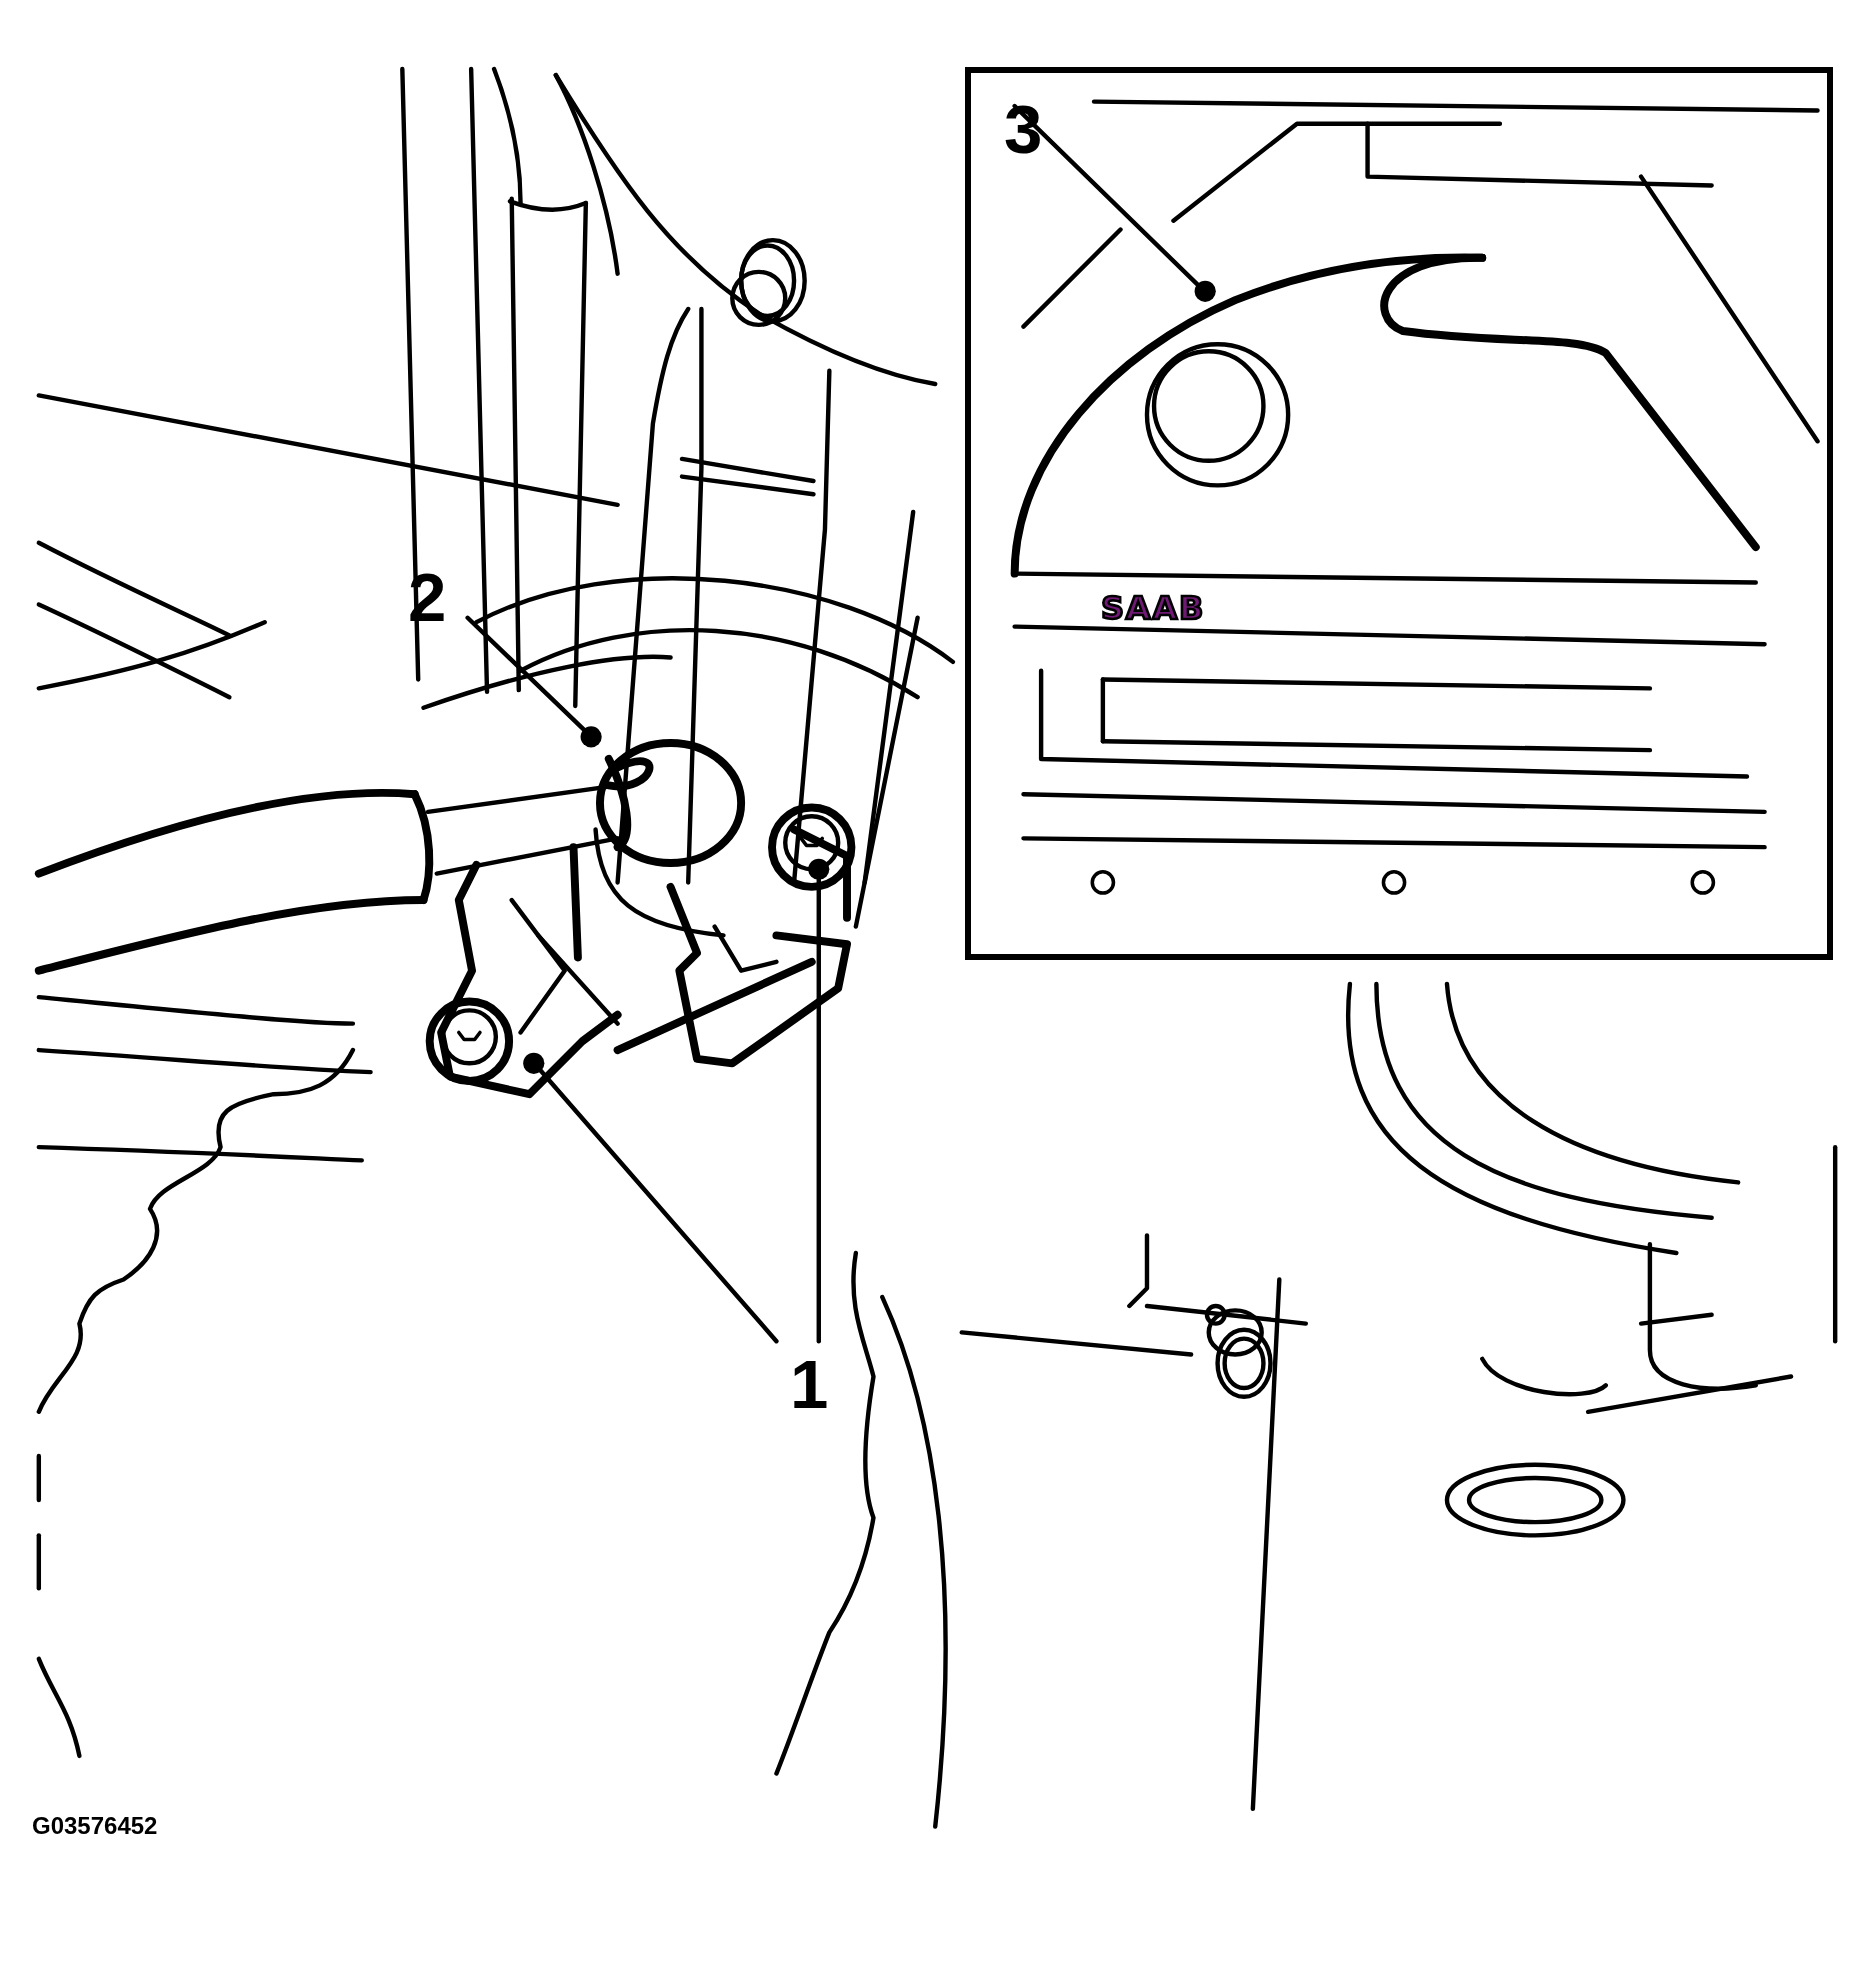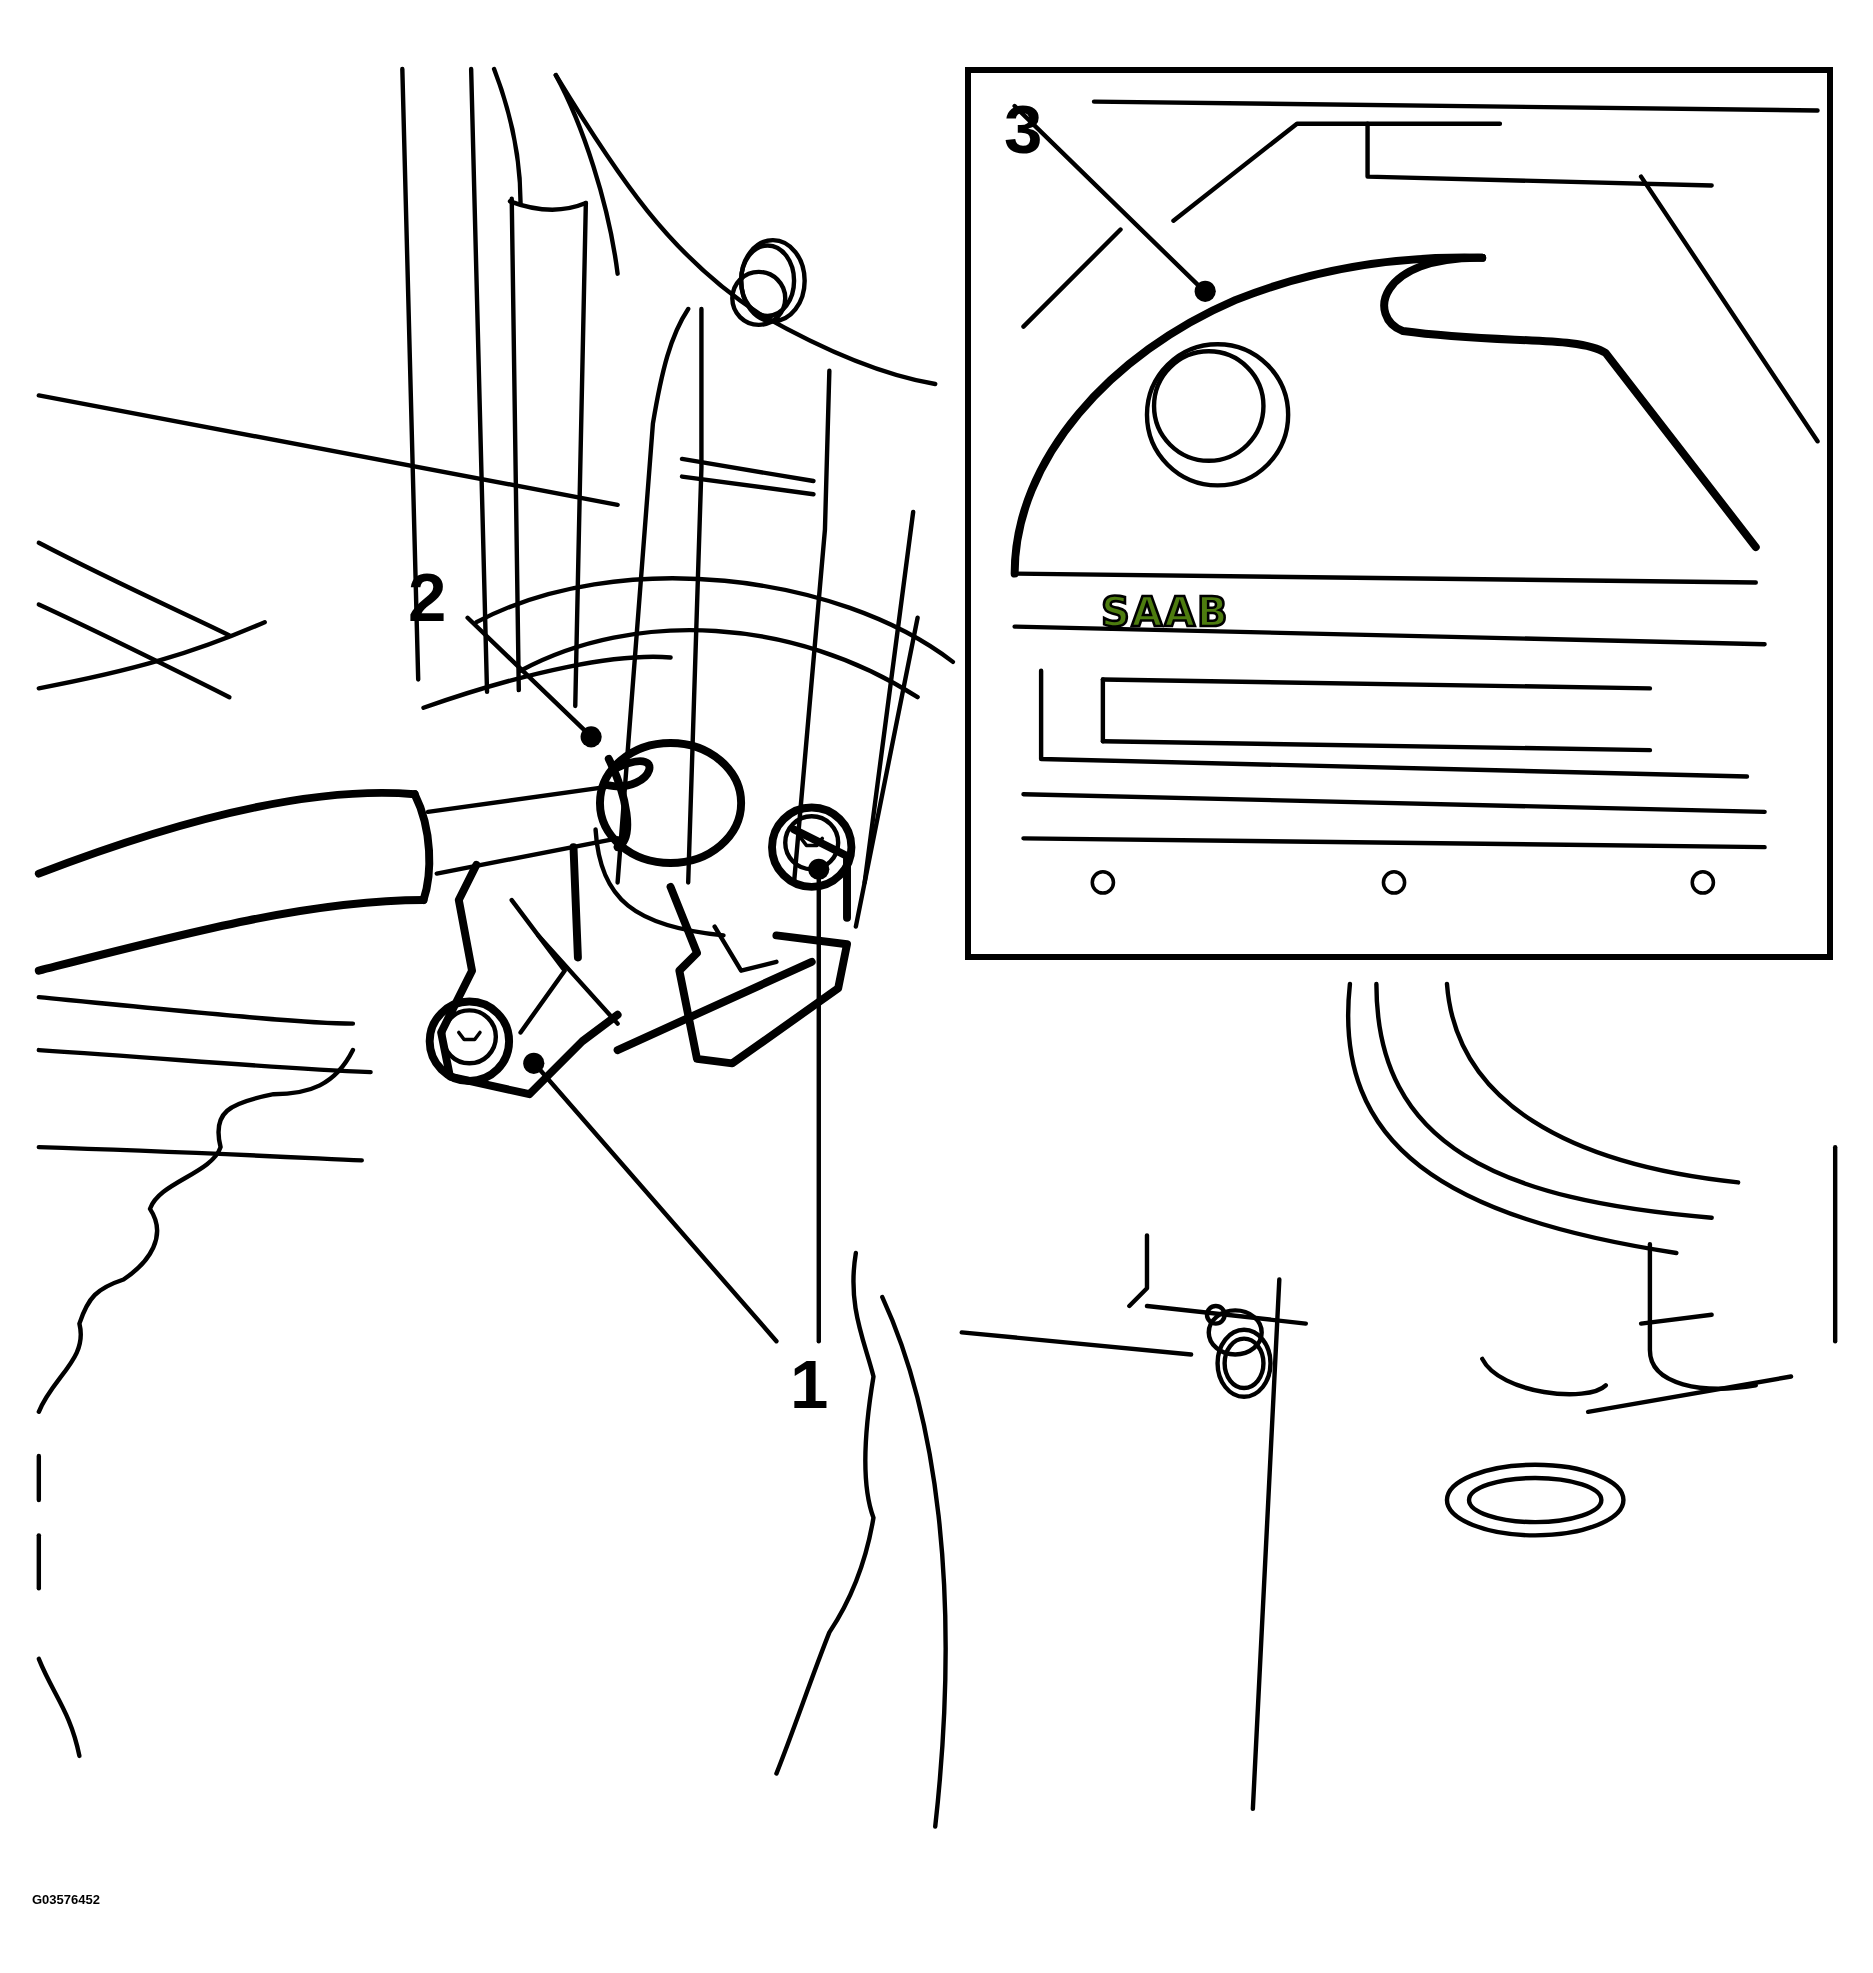--- a/index.html
+++ b/index.html
@@ -3,25 +3,25 @@
 <meta charset="utf-8">
 <style>
   html, body { margin: 0; padding: 0; background: #ffffff; }
   body { width: 1874px; height: 1974px; position: relative; overflow: hidden;
          font-family: "Liberation Sans", sans-serif; }
   #drawing { position: absolute; left: 0; top: 0; width: 1874px; height: 1974px; }
   .ln { fill: none; stroke: #000; stroke-width: 5; stroke-linecap: round; stroke-linejoin: round; }
   .thick { fill: none; stroke: #000; stroke-width: 9; stroke-linecap: round; stroke-linejoin: round; }
   .thin { fill: none; stroke: #000; stroke-width: 4; stroke-linecap: round; stroke-linejoin: round; }
   .callout-num { position: absolute; font-weight: bold; font-size: 69px; line-height: 1; color: #000; }
-  .figure-id { position: absolute; left: 32px; top: 1892px; font-size: 13px; font-weight: bold; color: #000; }
+  .figure-id { position: absolute; left: 32px; top: 1812px; font-size: 24px; font-weight: bold; color: #000; }
   .inset { position: absolute; left: 965px; top: 67px; width: 868px; height: 893px;
            border: 6.2px solid #000; box-sizing: border-box; background: transparent; }
-  .saab-logo { position: absolute; left: 1101px; top: 589px; font-size: 40px; font-weight: bold;
-               letter-spacing: 1.8px; color: #4d7c0f; -webkit-text-stroke: 2.6px #000;
+  .saab-logo { position: absolute; left: 1101px; top: 589px; font-size: 32px; font-weight: bold;
+               letter-spacing: 1.8px; color: #701a75; -webkit-text-stroke: 2.6px #000;
                font-family: "DejaVu Sans", sans-serif; }
 </style>
 </head>
 <body>
 
 <svg id="drawing" viewBox="0 0 2124 2237" xmlns="http://www.w3.org/2000/svg">
 
   <g>
     <path class="ln" d="M456 78 L474 770"></path>
     <path class="ln" d="M534 78 L552 784"></path>

